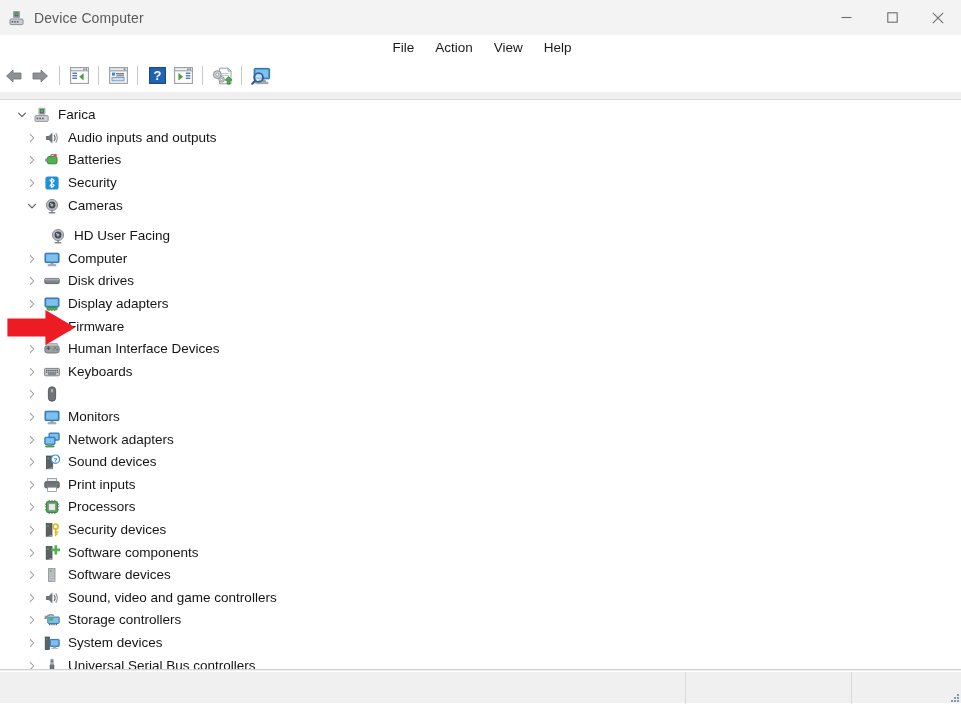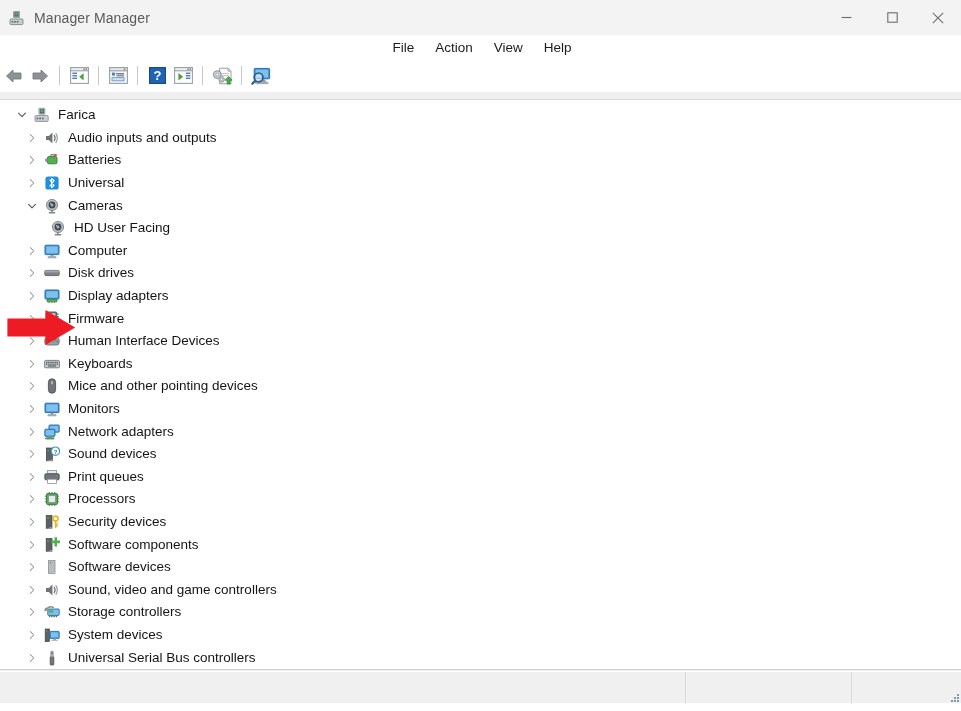--- a/index.html
+++ b/index.html
@@ -99,21 +99,21 @@
   }
   .chev svg{display:block;}
   .row-ico{
     width:16px;height:16px;flex:none;position:relative;margin-right:8px;
   }
   .row-label{
     font-size:13.5px;color:#141414;line-height:16px;
   }
   .lvl0{padding-left:14px;}
   .lvl1{padding-left:24px;align-items:center;}
-  .lvl2{padding-left:46px;}
+  .lvl2{padding-left:46px;margin-top:8px;}
   .lvl1 .row-ico, .lvl2 .row-ico{margin-left:4px;}
   .lvl0 .row-ico{margin-left:4px;}
   
   .statusbar-top{
     width:961px;height:2px;background:#f0f0f0;
     border-top:1px solid #d0d0d0;box-sizing:border-box;
   }
   .statusbar{
     width:961px;height:32px;background:#f0f0f0;
     position:relative;display:flex;align-items:center;
@@ -145,21 +145,21 @@
       <rect x="4" y="1" width="7" height="7" rx="1" fill="#9aa0a6"></rect>
       <rect x="5.6" y="2.4" width="3.8" height="4" fill="#5f6368"></rect>
       <rect x="6.4" y="3" width="2.2" height="2.2" fill="#3fbf4f"></rect>
       <rect x="1" y="9" width="13" height="5.6" rx="1" fill="#c9ccd1"></rect>
       <rect x="1" y="9" width="13" height="5.6" rx="1" fill="none" stroke="#8a9096" stroke-width="1"></rect>
       <rect x="2.6" y="11" width="1.6" height="1.6" fill="#5f6368"></rect>
       <rect x="5.2" y="11" width="1.6" height="1.6" fill="#5f6368"></rect>
       <rect x="7.8" y="11" width="1.6" height="1.6" fill="#5f6368"></rect>
     </svg>
   </div>
-  <div class="title-text">Manager Manager</div>
+  <div class="title-text">Device Computer</div>
 
   <div class="wincontrols">
     <div class="wc">
       <svg width="11" height="11" viewBox="0 0 11 11">
           <line x1="0.5" y1="5.5" x2="10.5" y2="5.5" stroke="#6e6e6e" stroke-width="1.1"></line>
         </svg>
     </div>
     <div class="wc">
       <svg width="11" height="11" viewBox="0 0 11 11">
           <rect x="0.8" y="0.8" width="9.4" height="9.4" fill="none" stroke="#6e6e6e" stroke-width="1.1"></rect>
@@ -339,21 +339,21 @@
       <svg width="10" height="10" viewBox="0 0 10 10">
           <path d="M3.4 1.6 L6.8 5 L3.4 8.4" fill="none" stroke="#9a9a9a" stroke-width="1.05" stroke-linecap="round" stroke-linejoin="round"></path>
         </svg>
     </span>
     <span class="row-ico">
       <svg width="16" height="16" viewBox="0 0 16 16">
         <rect x="1.4" y="1.4" width="13.2" height="13.2" rx="2.6" fill="#1f8fe0"></rect>
         <path d="M6 5 L10 10.4 L7.6 12.4 V3.6 L10 5.6 L6 11" fill="none" stroke="#ffffff" stroke-width="1.25" stroke-linejoin="round" stroke-linecap="round"></path>
       </svg>
     </span>
-    <span class="row-label">Universal</span>
+    <span class="row-label">Security</span>
   </div>
 
   <div class="row lvl1">
     <span class="chev">
       <svg width="10" height="10" viewBox="0 0 10 10">
           <path d="M1.6 3.4 L5 6.8 L8.4 3.4" fill="none" stroke="#5b5b5b" stroke-width="1.15" stroke-linecap="round" stroke-linejoin="round"></path>
         </svg>
     </span>
     <span class="row-ico">
       <svg width="16" height="16" viewBox="0 0 16 16">
@@ -515,21 +515,20 @@
       <svg width="10" height="10" viewBox="0 0 10 10">
           <path d="M3.4 1.6 L6.8 5 L3.4 8.4" fill="none" stroke="#9a9a9a" stroke-width="1.05" stroke-linecap="round" stroke-linejoin="round"></path>
         </svg>
     </span>
     <span class="row-ico">
       <svg width="16" height="16" viewBox="0 0 16 16">
         <rect x="4.4" y="0.8" width="7.2" height="14.4" rx="3.5" fill="#6f757b" stroke="#4e5358" stroke-width="0.9"></rect>
         <rect x="7.4" y="3" width="1.2" height="3.4" rx="0.6" fill="#d9dcdf"></rect>
       </svg>
     </span>
-    <span class="row-label">Mice and other pointing devices</span>
   </div>
 
   <div class="row lvl1">
     <span class="chev">
       <svg width="10" height="10" viewBox="0 0 10 10">
           <path d="M3.4 1.6 L6.8 5 L3.4 8.4" fill="none" stroke="#9a9a9a" stroke-width="1.05" stroke-linecap="round" stroke-linejoin="round"></path>
         </svg>
     </span>
     <span class="row-ico">
       <svg width="16" height="16" viewBox="0 0 16 16">
@@ -586,21 +585,21 @@
         </svg>
     </span>
     <span class="row-ico">
       <svg width="16" height="16" viewBox="0 0 16 16">
         <rect x="3.6" y="1.4" width="8.8" height="3.4" fill="#e8eaec" stroke="#8a9096" stroke-width="0.8"></rect>
         <rect x="0.8" y="4.8" width="14.4" height="6" rx="1.1" fill="#6f757b" stroke="#4e5358" stroke-width="0.9"></rect>
         <rect x="3.6" y="10.2" width="8.8" height="4.2" fill="#ffffff" stroke="#8a9096" stroke-width="0.8"></rect>
         <circle cx="13.2" cy="6.5" r="0.8" fill="#4fb14f"></circle>
       </svg>
     </span>
-    <span class="row-label">Print queues</span>
+    <span class="row-label">Print inputs</span>
   </div>
 
   <div class="row lvl1">
     <span class="chev">
       <svg width="10" height="10" viewBox="0 0 10 10">
           <path d="M3.4 1.6 L6.8 5 L3.4 8.4" fill="none" stroke="#9a9a9a" stroke-width="1.05" stroke-linecap="round" stroke-linejoin="round"></path>
         </svg>
     </span>
     <span class="row-ico">
       <svg width="16" height="16" viewBox="0 0 16 16">

